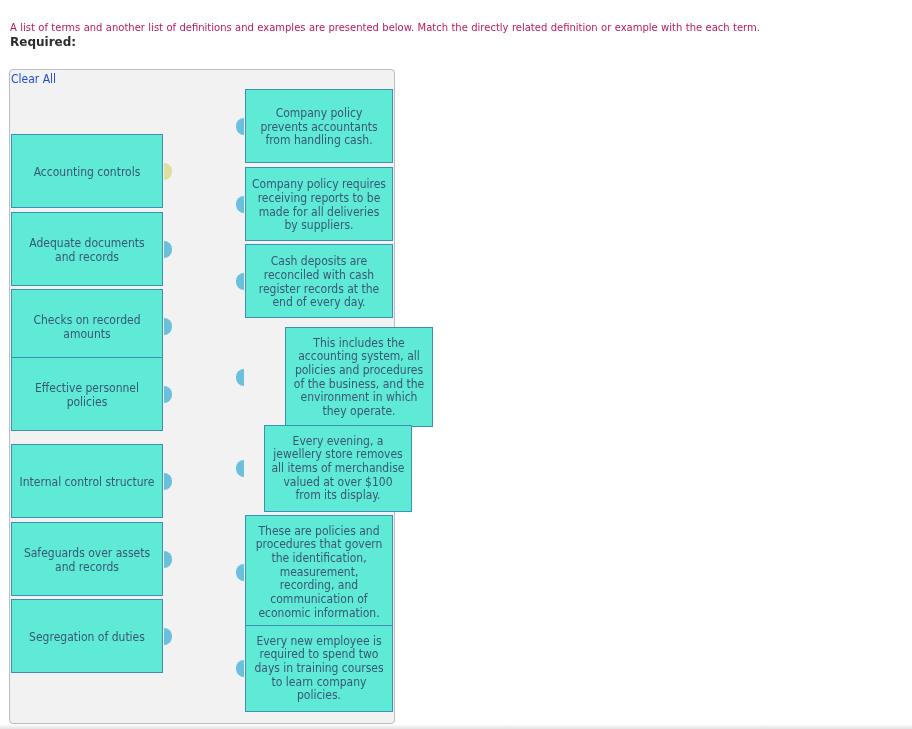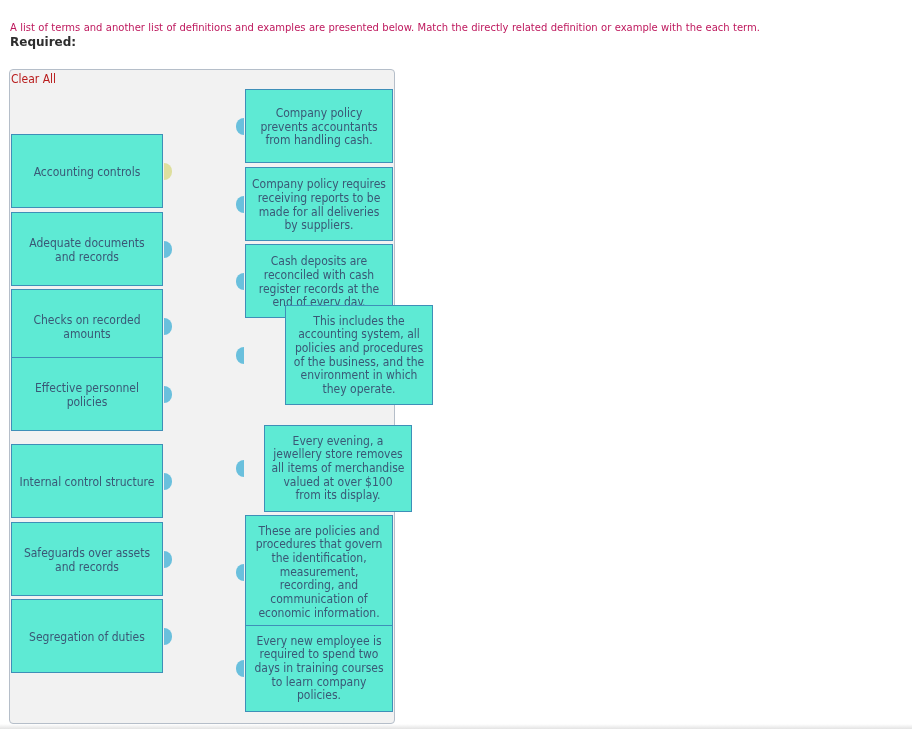--- a/index.html
+++ b/index.html
@@ -48,21 +48,21 @@
     border-radius: 4px;
     box-sizing: border-box;
   }
   .clear-all {
     position: absolute;
     left: 11px;
     top: 72px;
     font-size: 12px;
     font-stretch: condensed;
     line-height: 14px;
-    color: #b91c1c;
+    color: #1d4ed8;
     cursor: pointer;
   }
 
   .col { position: absolute; }
   .col.terms { left: 11px; top: 134px; }
   .col.defs  { left: 245px; top: 89px; }
 
   .row { position: absolute; left: 0; }
 
   
@@ -70,21 +70,21 @@
   .col.terms .row:nth-child(2) { top: 78px; }
   .col.terms .row:nth-child(3) { top: 155px; }
   .col.terms .row:nth-child(4) { top: 223px; }
   .col.terms .row:nth-child(5) { top: 310px; }
   .col.terms .row:nth-child(6) { top: 388px; }
   .col.terms .row:nth-child(7) { top: 465px; }
 
   .col.defs .row:nth-child(1) { top: 0px; }
   .col.defs .row:nth-child(2) { top: 78px; }
   .col.defs .row:nth-child(3) { top: 155px; }
-  .col.defs .row:nth-child(4) { top: 216px; padding-left: 40px; }
+  .col.defs .row:nth-child(4) { top: 238px; padding-left: 40px; }
   .col.defs .row:nth-child(5) { top: 336px; padding-left: 19px; }
   .col.defs .row:nth-child(6) { top: 426px; }
   .col.defs .row:nth-child(7) { top: 536px; }
 
   .card {
     position: relative;
     box-sizing: border-box;
     background: #5eead4;
     border: 1px solid #3e8fb8;
     min-height: 74px;

